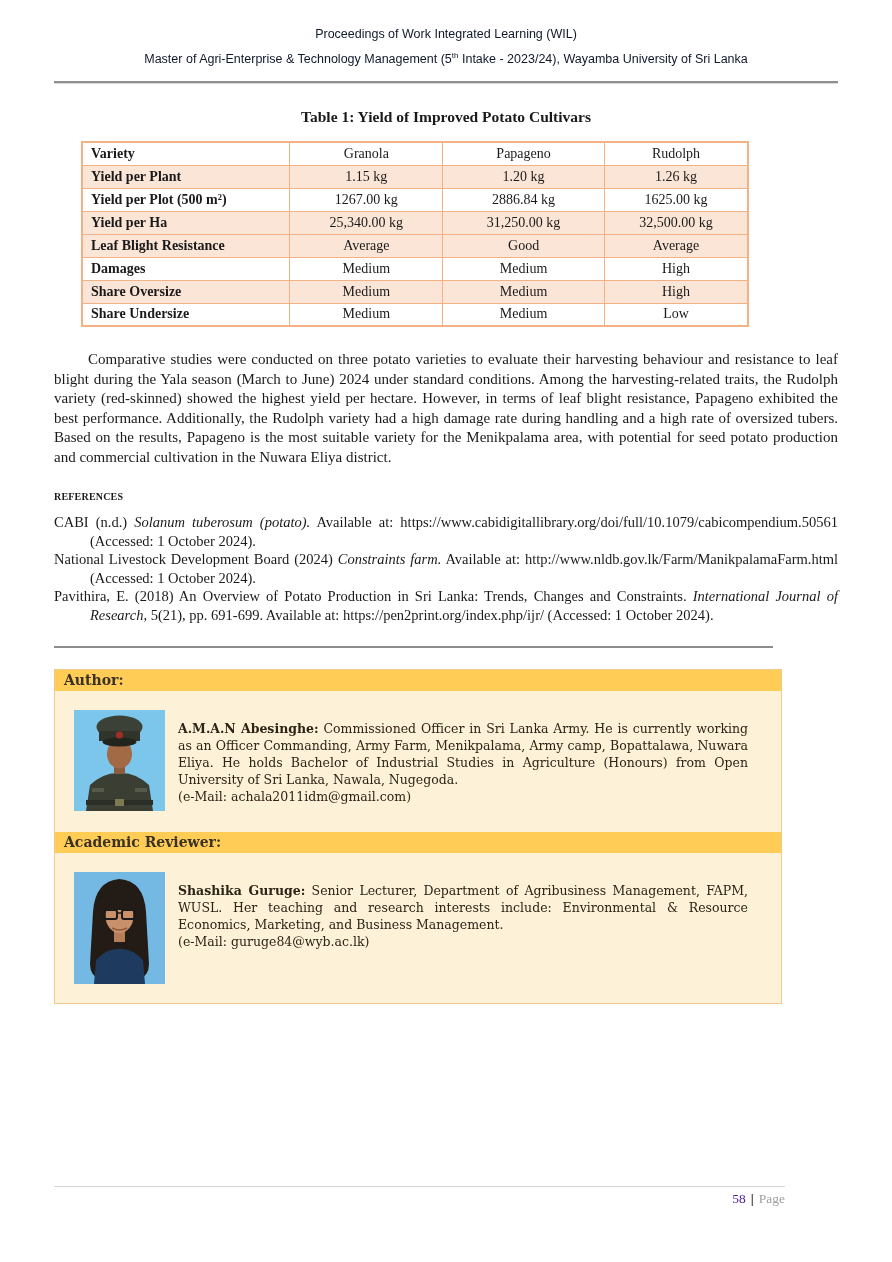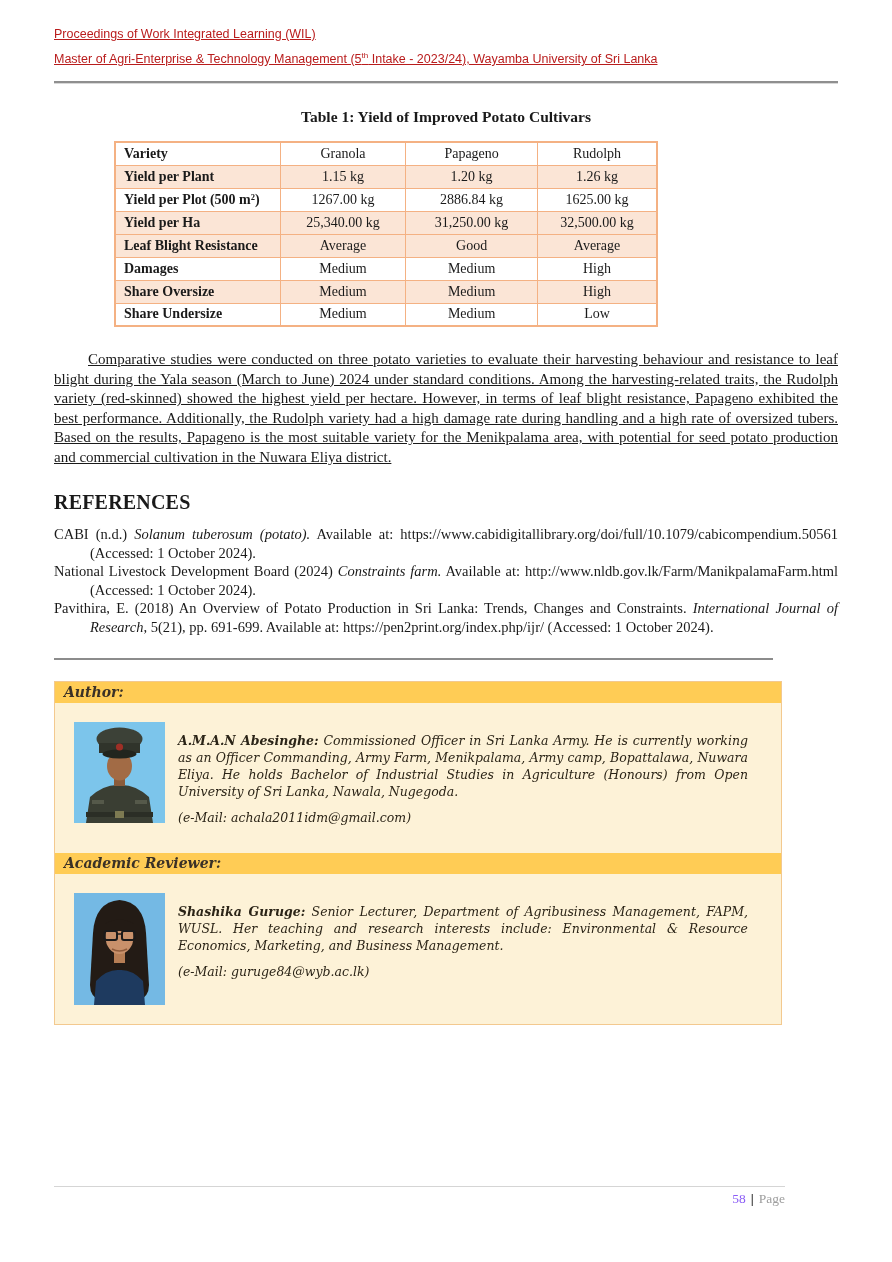--- a/index.html
+++ b/index.html
@@ -15,67 +15,67 @@
     --c-footer-gray:#9E9E9E;
   }
   .page{
     width:892px; height:1262px; background:#ffffff; margin:0 auto;
     position:relative; overflow:hidden;
     font-family:"Liberation Serif", serif; color:#1a1a1a;
   }
   .content{ padding:24px 54px 0 54px; }
 
   
-  .running-head{ font-family:"Liberation Sans", sans-serif;
-    font-size:12.5px; line-height:21px; color:#b91c1c;text-decoration:underline; }
+  .running-head{ text-align:center; font-family:"Liberation Sans", sans-serif;
+    font-size:12.5px; line-height:21px; color:#0f172a; }
   .running-head sup{ font-size:8px; }
   .head-rule{ margin-top:11px; height:3px; border-top:2px solid #8f8f8f;
     border-bottom:1px solid #d8d8d8; }
 
   
   .table-title{ text-align:center; font-weight:bold; font-size:15.5px; margin-top:24px; }
-  table.yield{ border-collapse:collapse; margin:15px 0 0 60px; width:544px;
+  table.yield{ border-collapse:collapse; margin:15px 0 0 27px; width:668px;
     font-size:14px;border-radius:10px; }
   table.yield th, table.yield td{ border:1px solid var(--c-table-border);
     padding:2px 8px; height:23px; text-align:center; font-weight:normal; vertical-align:middle; }
   table.yield{ border:2px solid var(--c-table-border); }
   table.yield .lbl{ text-align:left; font-weight:bold; }
   table.yield tr.shaded td{ background:var(--c-table-shade); }
   table.yield col.c0{ width:203px; } table.yield col.c1{ width:149px; }
   table.yield col.c2{ width:158px; } table.yield col.c3{ width:140px; }
 
   
   .body-par{ margin-top:23px; text-align:justify; font-size:15px; line-height:19.5px;
-    text-indent:34px;text-decoration:underline; }
-
-  
-  .ref-heading{ margin-top:24px; font-size:20px; font-weight:bold; letter-spacing:.2px; }
+    text-indent:34px; }
+
+  
+  .ref-heading{ margin-top:24px; font-size:10px; font-weight:bold; letter-spacing:.2px; }
   .refs{ margin-top:11px; }
   .ref{ font-size:14.5px; line-height:18.5px; text-align:justify;
     padding-left:36px; text-indent:-36px; overflow-wrap:anywhere; }
 
   .mid-rule{ margin-top:22px; width:719px; border-top:2px solid var(--c-rule); }
 
   
   .people-box{ margin-top:21px; width:728px; border:1px solid var(--c-box-border);
-    font-family:"DejaVu Serif", serif;font-style:italic; }
+    font-family:"DejaVu Serif", serif; }
   .people-bar{ background:var(--c-bar); padding:2px 9px 3px 9px; font-weight:bold;
     font-size:14px; color:#3a3127; }
   .people-body{ background:var(--c-box-body); display:flex; align-items:flex-start;
     padding:19px; }
   .photo-frame{ flex:0 0 auto; line-height:0; }
   .person-text{ padding:10px 14px 8px 13px; font-size:12.5px; line-height:17px;
     text-align:justify; color:#2b2417; }
-  .person-text .email{ margin-top:9px; text-align:left; }
+  .person-text .email{ text-align:left; }
 
   
   .footer{ position:absolute; left:54px; top:1186px; width:731px; }
   .footer-rule{ border-top:1px solid #d5d5d5; }
   .footer-text{ text-align:right; margin-top:4px; font-size:13.5px; }
-  .footer-text .num{ color:#8b5cf6;text-align:right; }
+  .footer-text .num{ color:#4c1d95;text-align:right; }
   .footer-text .sep{ color:#1a1a1a; font-weight:bold; padding:0 5px; }
   .footer-text .word{ color:var(--c-footer-gray); }
 </style>
 </head>
 <body>
 
 <div class="page">
   <div class="content">
 
     <div class="running-head">

